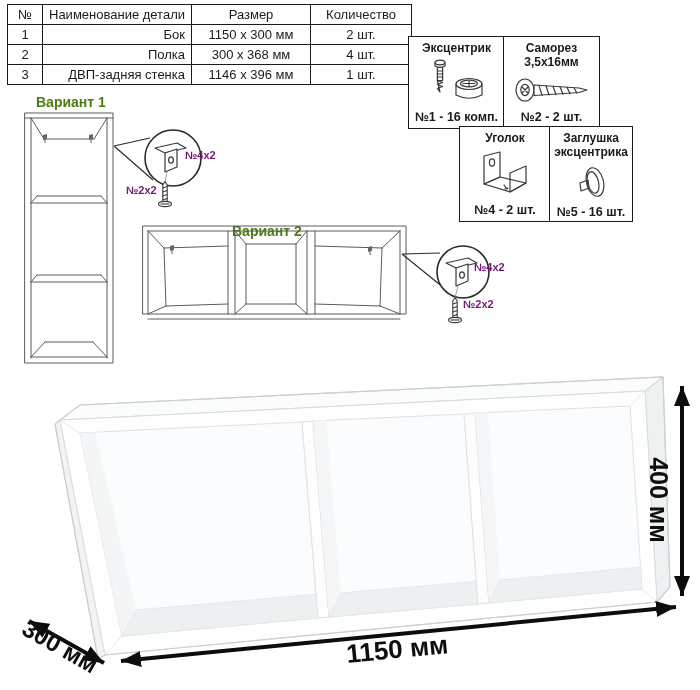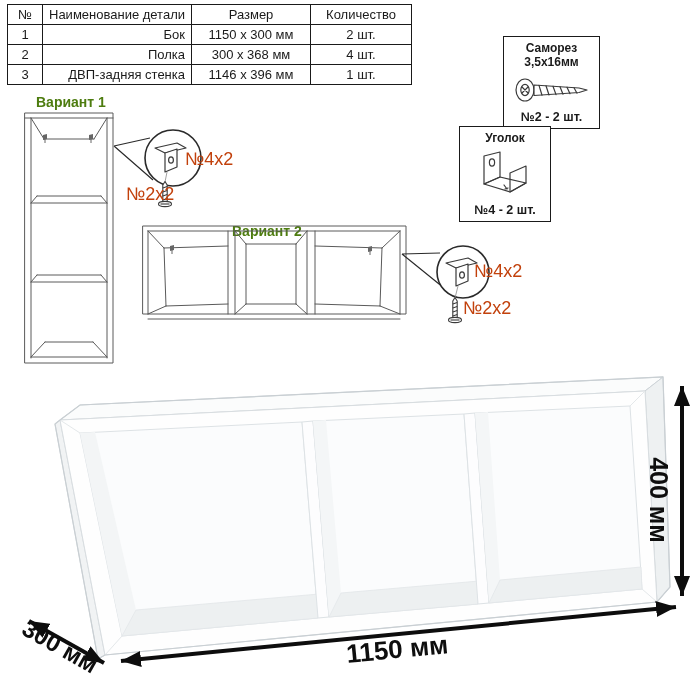--- a/index.html
+++ b/index.html
@@ -16,21 +16,21 @@
   .parts th{text-align:center;}
   
   .hw-cell{position:absolute;border:1.6px solid #1a1a1a;background:#fff;
         display:flex;flex-direction:column;align-items:center;box-sizing:border-box;}
   .hw-title,.hw-sub{font-weight:bold;font-size:12px;line-height:14px;text-align:center;}
   .hw-title{margin-top:4px;}
   .hw-iconbox{flex:1;display:flex;align-items:center;justify-content:center;}
   .hw-count{font-weight:bold;font-size:12.5px;margin-bottom:4px;}
   
   .vtitle{position:absolute;font-weight:bold;font-size:14px;color:#4d7c0f;}
-  .co-label{position:absolute;font-weight:normal;font-size:18px;color:#c2410c;}
+  .co-label{position:absolute;font-weight:bold;font-size:11px;color:#701a75;}
   svg{position:absolute;overflow:visible;}
   svg text{font-family:"Liberation Sans",sans-serif;font-weight:bold;fill:#0e0e0e;}
   .lineart{stroke:#5a5a5a;stroke-width:1;fill:none;stroke-linejoin:round;stroke-linecap:round;}
   .hwart{stroke:#3a3a3a;stroke-width:1.2;fill:none;stroke-linejoin:round;stroke-linecap:round;}
 </style>
 </head>
 <body>
 
 <div class="page">
 
@@ -58,20 +58,40 @@
       </tr>
       <tr>
         <td class="c-num">3</td>
         <td class="c-name">ДВП-задняя стенка</td>
         <td class="c-size">1146 х 396 мм</td>
         <td class="c-qty">1 шт.</td>
       </tr>
     </tbody>
   </table>
 
+  <div class="hw-cell" style="left:408px;top:36px;width:97px;height:93px;">
+    <div class="hw-title">Эксцентрик</div>
+    <div class="hw-sub"></div>
+    <div class="hw-iconbox">
+      <svg style="position:static;" width="66" height="50" viewBox="0 0 66 50">
+        <g class="hwart">
+          <ellipse cx="16" cy="4.5" rx="5" ry="2.3"></ellipse>
+          <path d="M11,4.5 L11,8 M21,4.5 L21,8 M11,8 Q16,10.5 21,8"></path>
+          <rect x="13.4" y="9.5" width="5.2" height="13" fill="#fff"></rect>
+          <path d="M13.4,13 h5.2 M13.4,16 h5.2 M13.4,19 h5.2"></path>
+          <path d="M13.4,22.5 L18.6,24.5 L13.4,26.5 L18.6,28.5 L13.4,30.5 L16,34 Z"></path>
+          <ellipse cx="45" cy="26" rx="13" ry="5.5"></ellipse>
+          <path d="M32,26 L32,37 M58,26 L58,37 M32,37 Q45,43.5 58,37"></path>
+          <ellipse cx="45" cy="25.5" rx="8.5" ry="3.4"></ellipse>
+          <path d="M39,25.5 h12 M45,23 v5"></path>
+        </g>
+      </svg>
+    </div>
+    <div class="hw-count">№1 - 16 комп.</div>
+  </div>
 
   <div class="hw-cell" style="left:503px;top:36px;width:97px;height:93px;">
     <div class="hw-title">Саморез</div>
     <div class="hw-sub">3,5х16мм</div>
     <div class="hw-iconbox">
       <svg style="position:static;" width="78" height="38" viewBox="0 0 78 38">
         <g class="hwart">
           <ellipse cx="12" cy="19" rx="9" ry="11"></ellipse>
           <ellipse cx="12" cy="19" rx="4.2" ry="5.6"></ellipse>
           <path d="M9,16 L15,22 M15,16 L9,22"></path>
@@ -94,20 +114,36 @@
           <ellipse cx="18" cy="14.5" rx="2.6" ry="3.6" fill="none"></ellipse>
           <path d="M10,36 L26,29 L52,35 L36,44 Z"></path>
           <path d="M36,44 L52,35 L52,18 L36,25 Z"></path>
           <path d="M30,37 l3,4 M31,41 l3,-1"></path>
         </g>
       </svg>
     </div>
     <div class="hw-count">№4 - 2 шт.</div>
   </div>
 
+  <div class="hw-cell" style="left:549px;top:126px;width:84px;height:96px;">
+    <div class="hw-title">Заглушка</div>
+    <div class="hw-sub">эксцентрика</div>
+    <div class="hw-iconbox">
+      <svg style="position:static;" width="44" height="46" viewBox="0 0 44 46">
+        <g class="hwart" fill="#fff">
+          <g transform="rotate(-14 26 23)">
+            <ellipse cx="26" cy="23" rx="8.5" ry="14.5"></ellipse>
+            <ellipse cx="24" cy="23" rx="5.5" ry="11" fill="none"></ellipse>
+          </g>
+          <path d="M11,24 L19,21 L20,29 L12,32 Z"></path>
+        </g>
+      </svg>
+    </div>
+    <div class="hw-count">№5 - 16 шт.</div>
+  </div>
 
   <div class="vtitle" style="left:36px;top:94px;">Вариант 1</div>
 
   <svg style="left:18px;top:108px;" width="110" height="262" viewBox="0 0 110 262">
     <g class="lineart">
       <rect x="7" y="5" width="88" height="250"></rect>
       <path d="M13,10 L13,250 M89,10 L89,250 M7,10 H95 M13,249 H89"></path>
       <path d="M13,10 L26,31 M89,10 L76,31 M26,31 H76"></path>
 
       <path d="M13,95 H89 M19,88 H83 M13,95 L19,88 M89,95 L83,88"></path>

